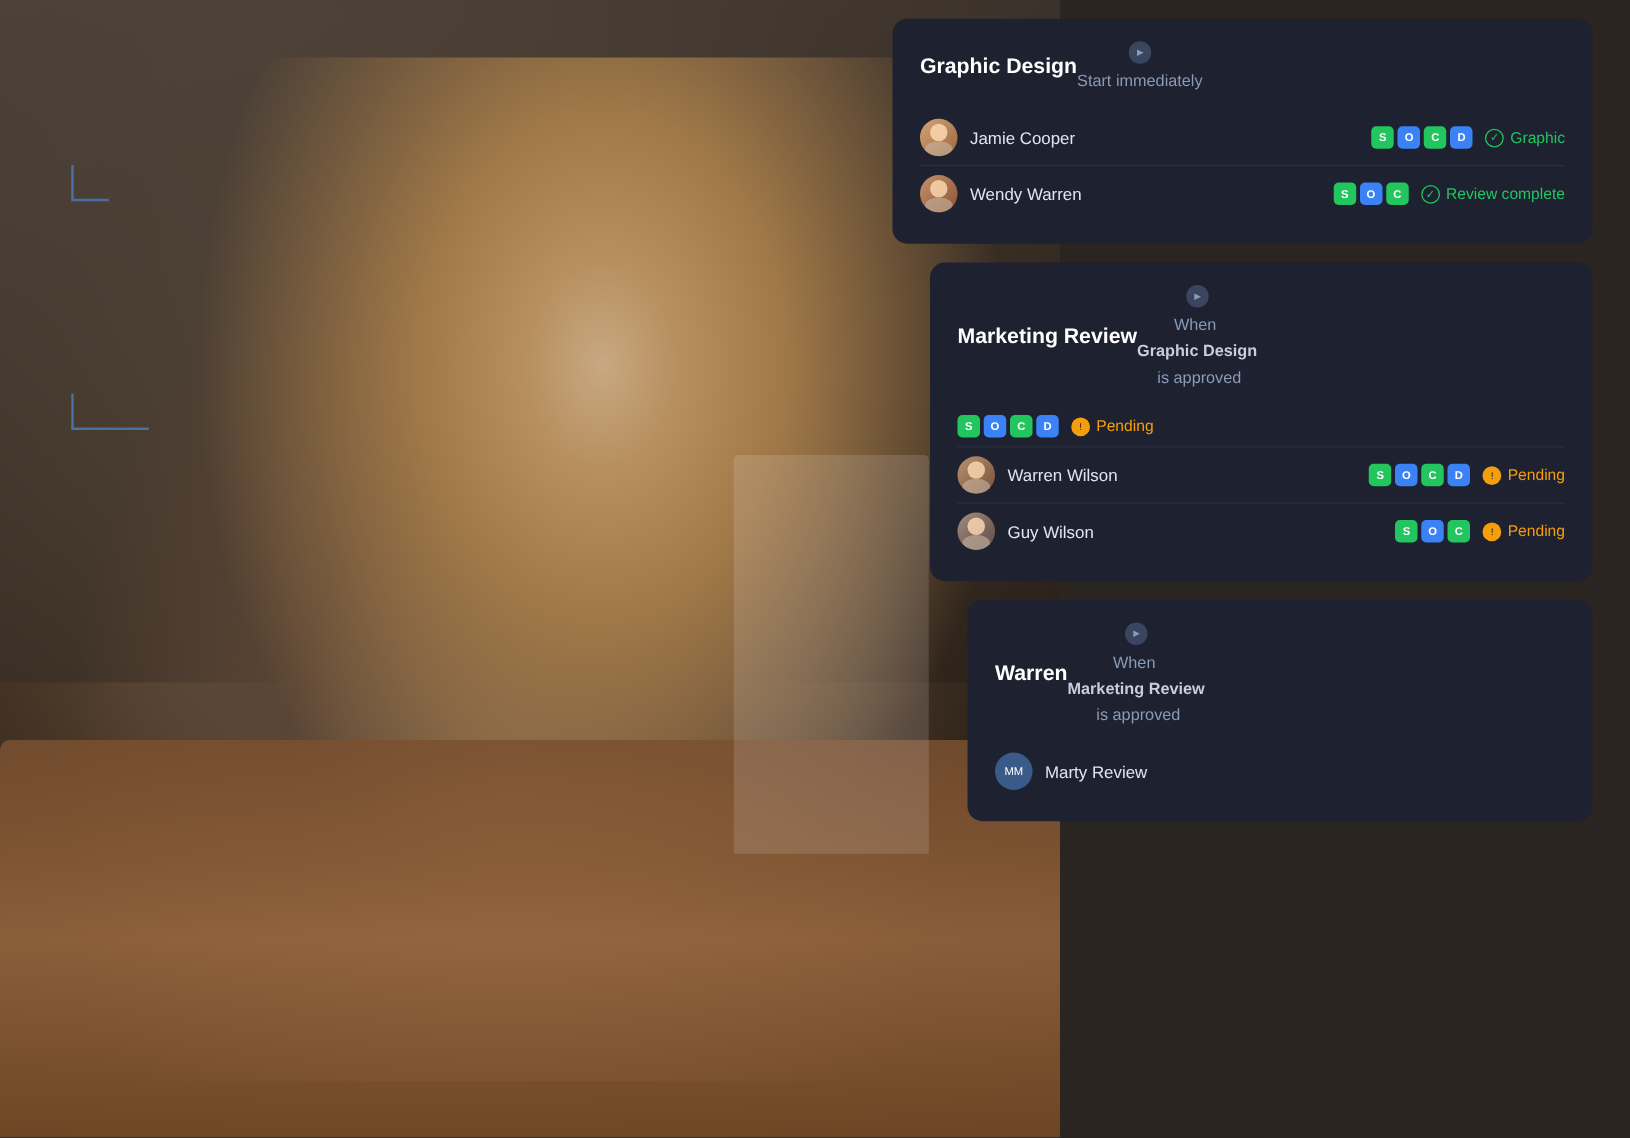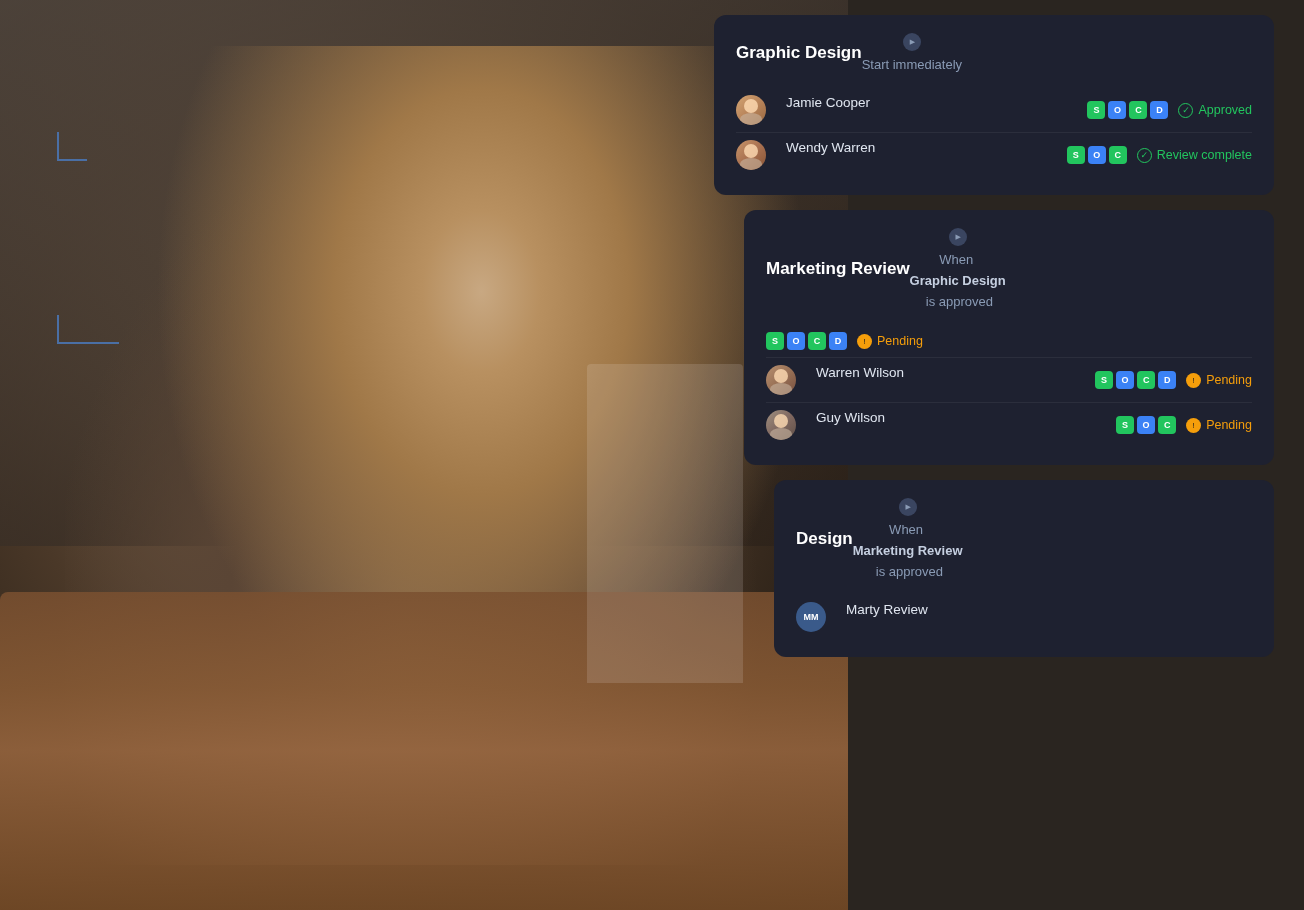--- a/index.html
+++ b/index.html
@@ -156,22 +156,22 @@
       justify-content: space-between;
       padding: 7px 0;
     }
 
     .person-row + .person-row {
       border-top: 1px solid rgba(255,255,255,0.06);
     }
 
     .person-left {
       display: flex;
-      align-items: flex-start;
-      gap: 20px;
+      align-items: center;
+      gap: 10px;
     }
 
     .avatar {
       width: 30px;
       height: 30px;
       border-radius: 50%;
       flex-shrink: 0;
       overflow: hidden;
       position: relative;
     }
@@ -199,21 +199,21 @@
     .avatar-leslie {
       background: linear-gradient(135deg, #c08070 0%, #a06055 50%, #804040 100%);
     }
 
     .avatar-mm {
       background: #3a5a8a;
       display: flex;
       align-items: center;
       justify-content: center;
       font-size: 9px;
-      font-weight: 700;
+      font-weight: 400;
       color: #fff;
     }
 
     .avatar-head {
       width: 14px;
       height: 14px;
       border-radius: 50%;
       background: rgba(255,220,180,0.8);
       position: absolute;
       top: 4px;
@@ -372,21 +372,21 @@
       </div>
       <div class="person-right">
         <div class="tags">
           <div class="tag tag-s">S</div>
           <div class="tag tag-o">O</div>
           <div class="tag tag-c">C</div>
           <div class="tag tag-d">D</div>
         </div>
         <div class="status status-approved">
           <div class="status-icon status-icon-approved">✓</div>
-          <span>Approved</span>
+          <span>Graphic</span>
         </div>
       </div>
     </div>
 
     <div class="person-row">
       <div class="person-left">
         <div class="avatar avatar-wendy">
           <div class="avatar-head"></div>
           <div class="avatar-body"></div>
         </div>
@@ -471,21 +471,21 @@
         <div class="status status-pending">
           <div class="status-icon status-icon-pending">!</div>
           <span>Pending</span>
         </div>
       </div>
     </div>
   </div>
 
   <div class="card card-client">
     <div class="card-header">
-      <span class="card-title">Design</span>
+      <span class="card-title">Warren</span>
       <div class="card-trigger">
         <div class="trigger-icon"></div>
         <span style="margin-right:3px;">When</span>
         <strong>Marketing Review</strong>
         <span>&nbsp;is approved</span>
       </div>
     </div>
 
 
     <div class="person-row">

